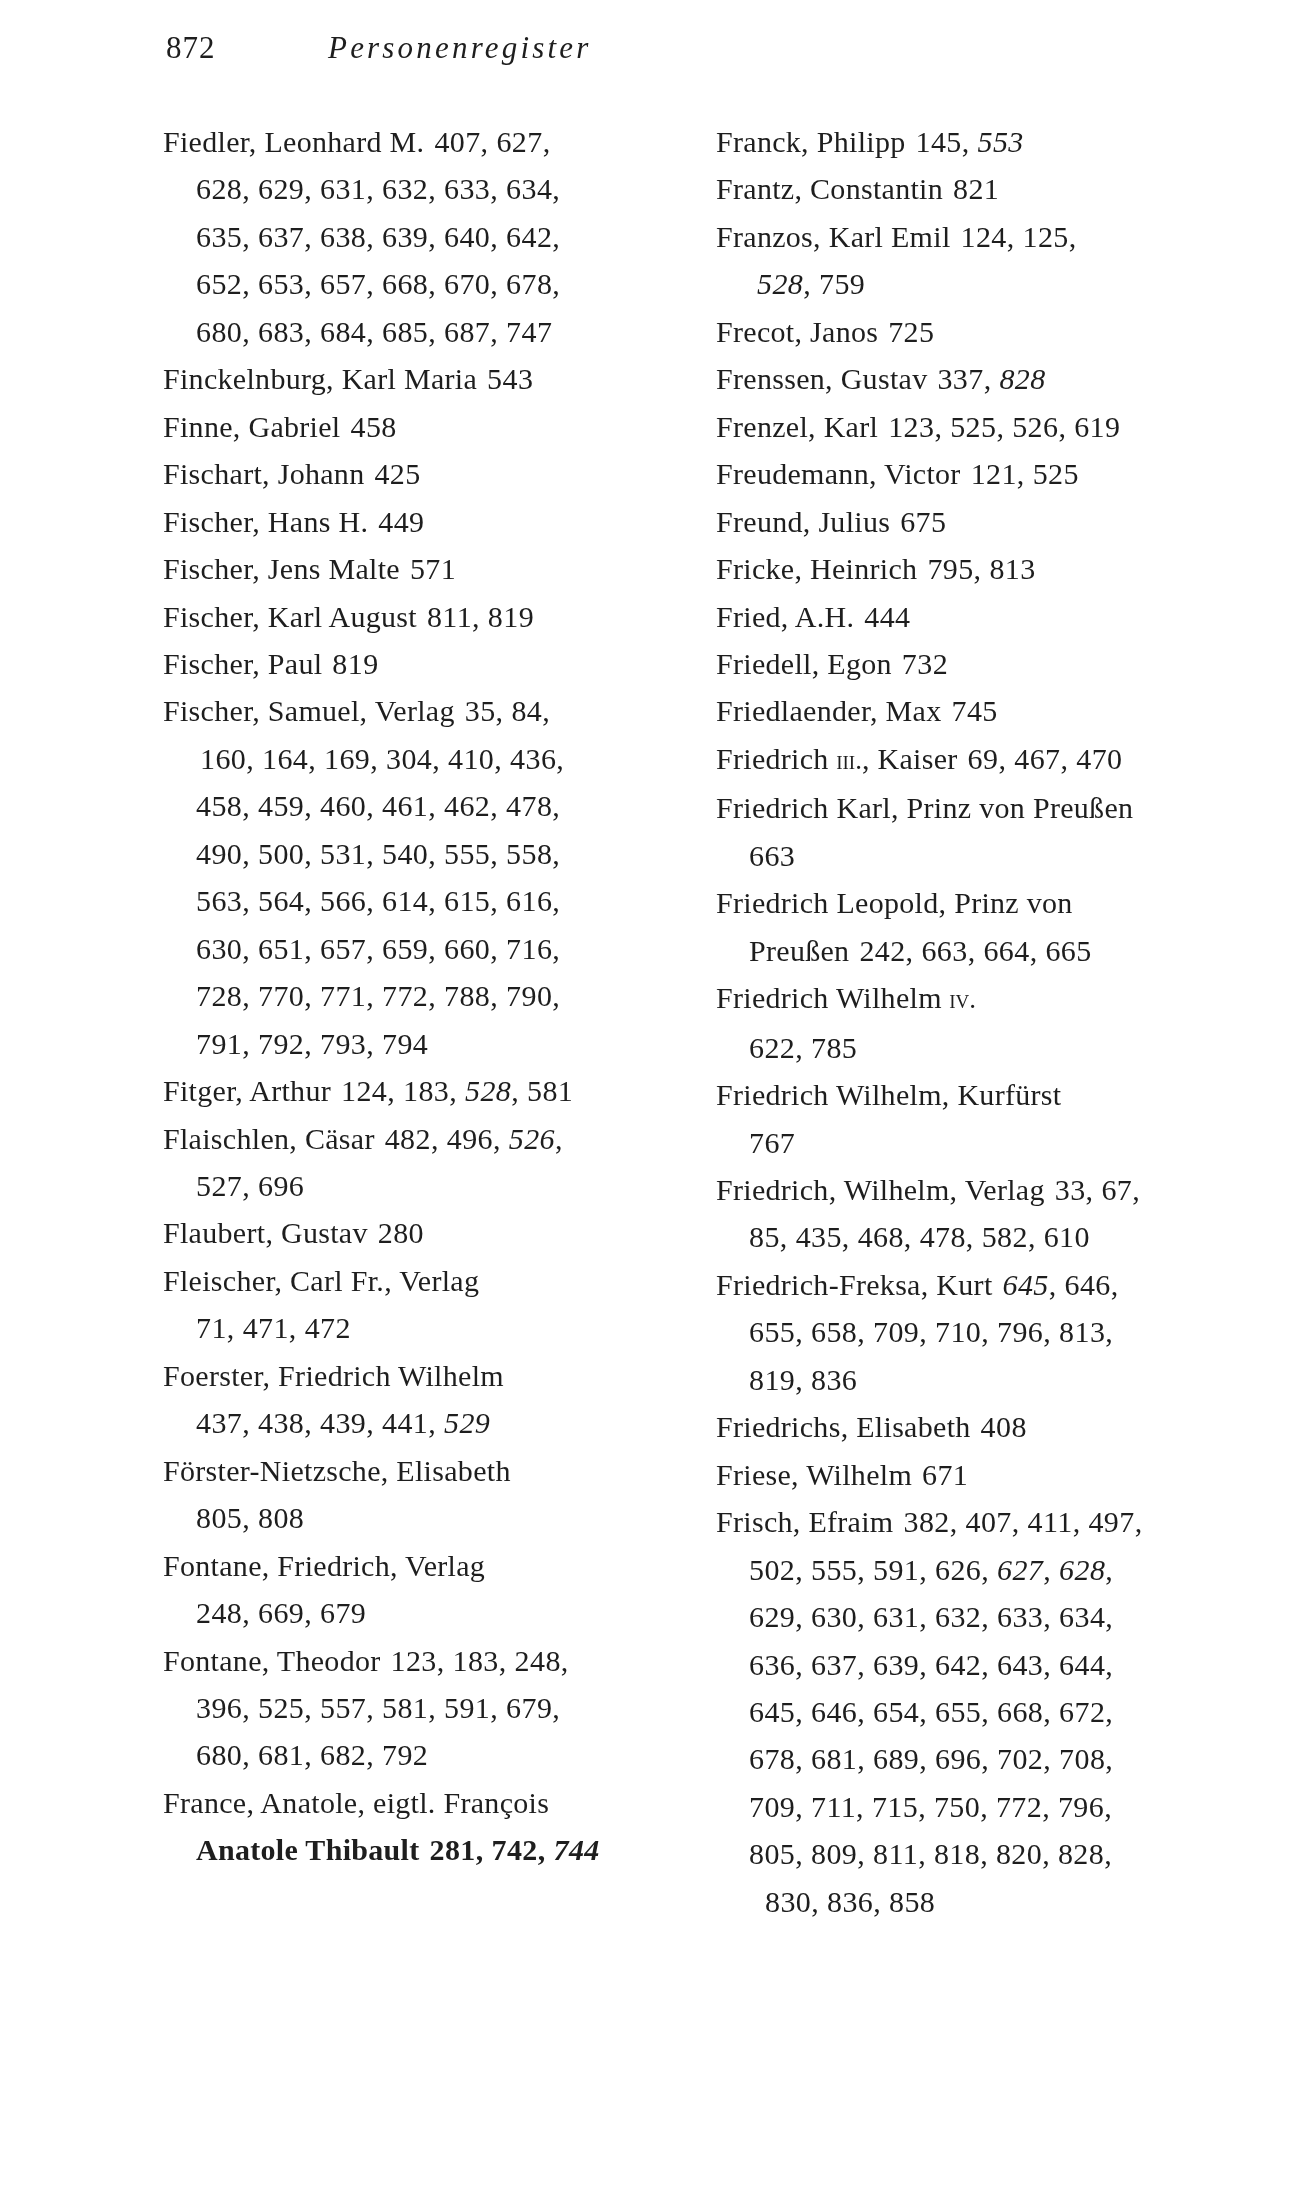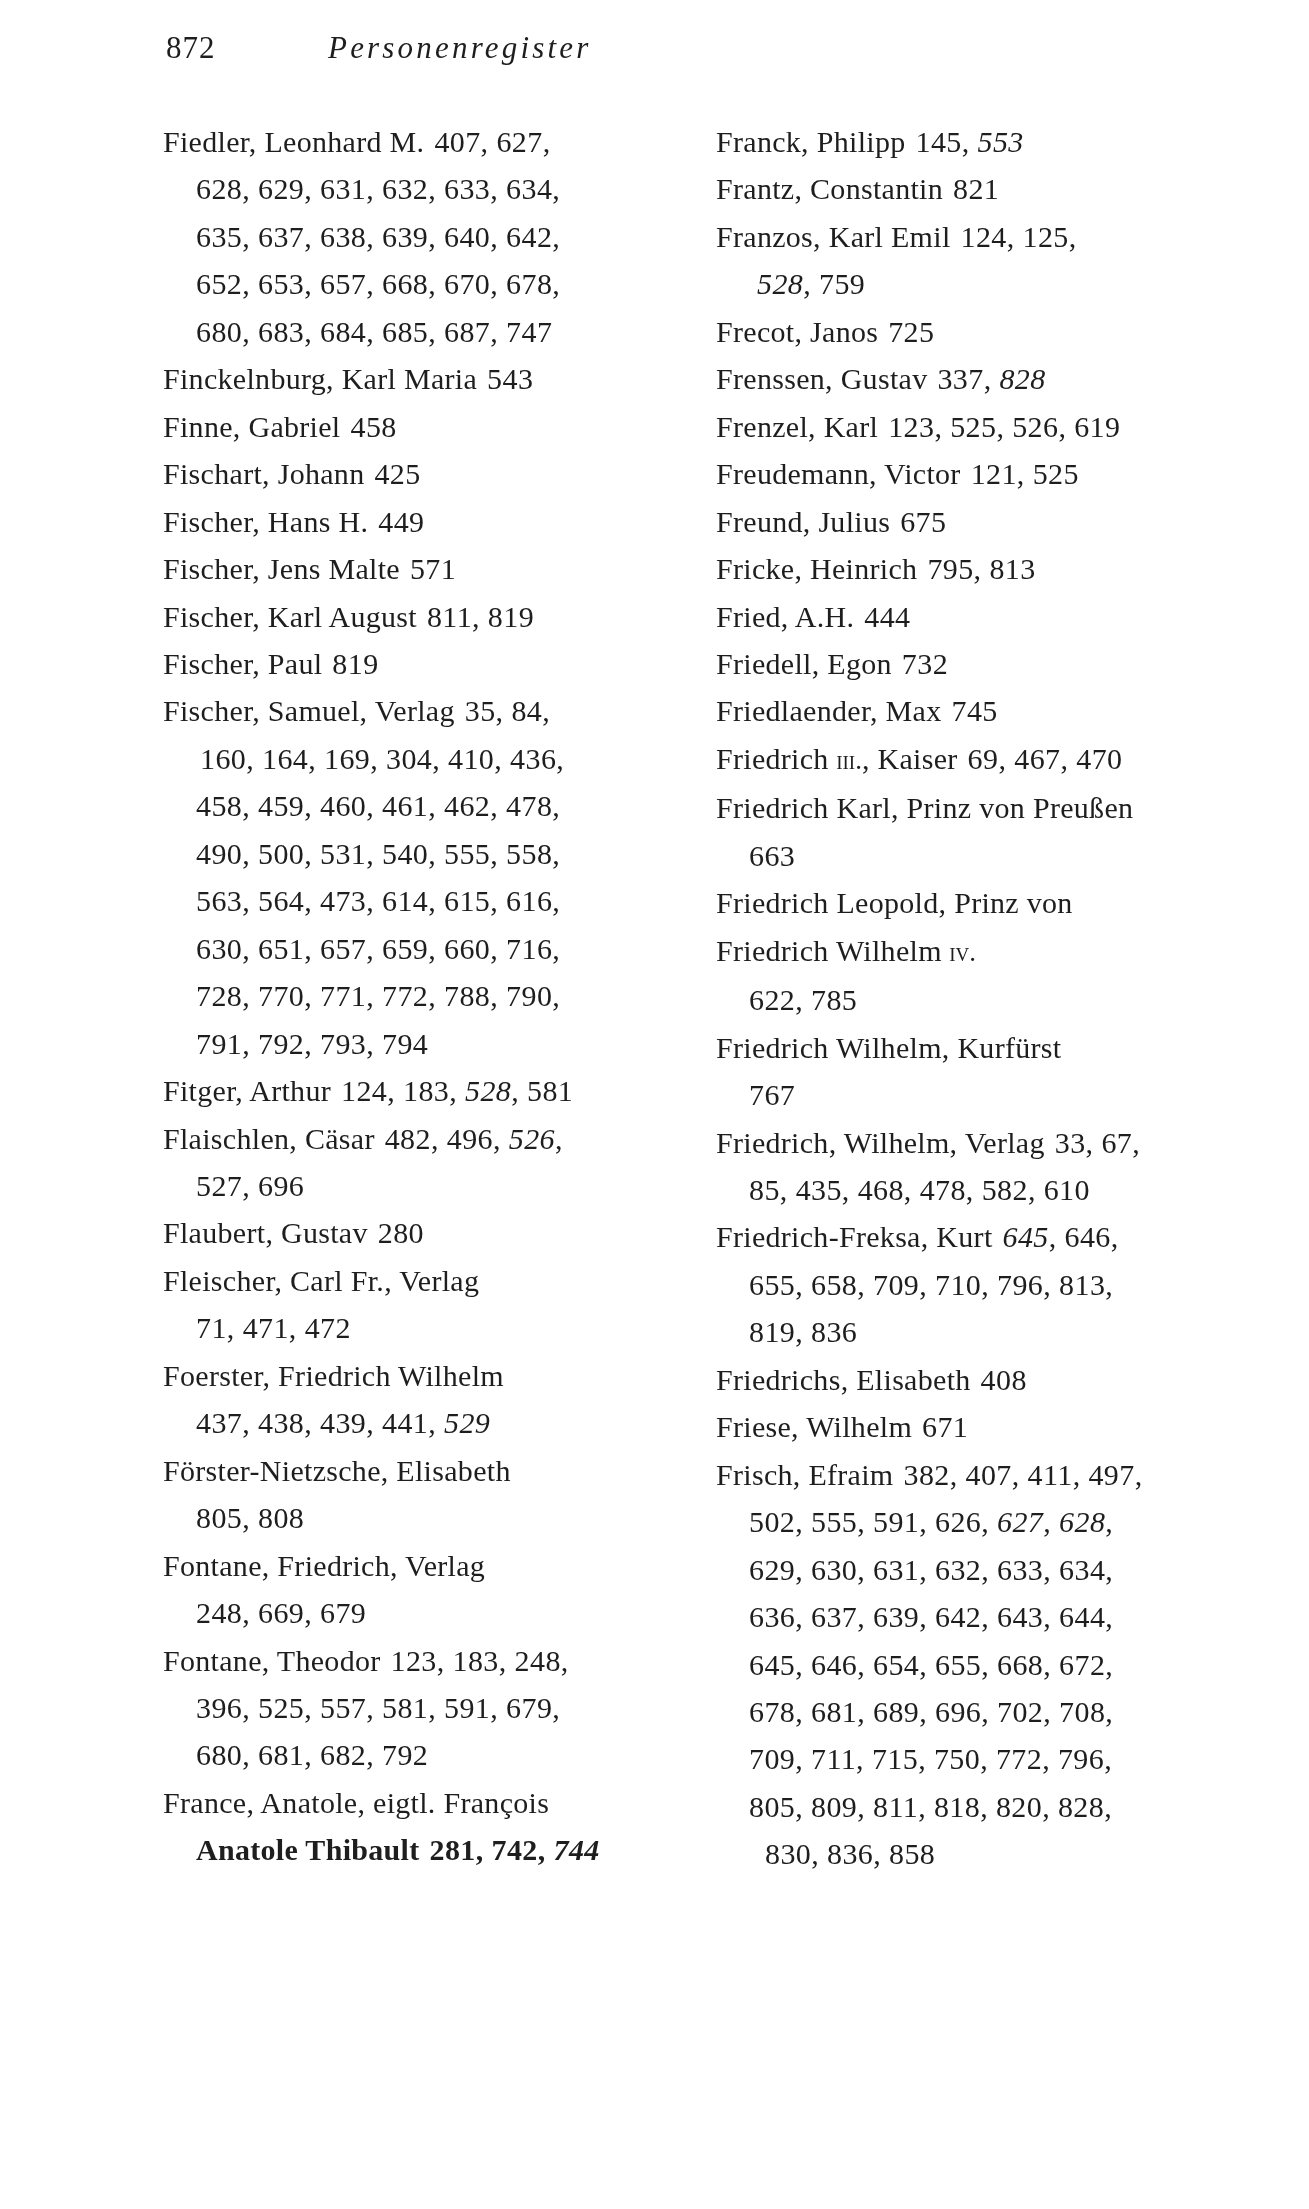--- a/index.html
+++ b/index.html
@@ -52,21 +52,21 @@
       <span class="line"><span class="name">Fischer, Karl August</span><span class="pages"><span class="pg">811</span>, <span class="pg">819</span></span></span>
     </div>
     <div class="entry-block">
       <span class="line"><span class="name">Fischer, Paul</span><span class="pages"><span class="pg">819</span></span></span>
     </div>
     <div class="entry-block">
       <span class="line"><span class="name">Fischer, Samuel, Verlag</span><span class="pages"><span class="pg">35</span>, <span class="pg">84</span>,</span></span>
       <span class="line" style="padding-left: 33px;"><span class="pages" style="margin-left: 4px;"><span class="pg">160</span>, <span class="pg">164</span>, <span class="pg">169</span>, <span class="pg">304</span>, <span class="pg">410</span>, <span class="pg">436</span>,</span></span>
       <span class="line" style="padding-left: 33px;"><span class="pages" style="margin-left: 0px;"><span class="pg">458</span>, <span class="pg">459</span>, <span class="pg">460</span>, <span class="pg">461</span>, <span class="pg">462</span>, <span class="pg">478</span>,</span></span>
       <span class="line" style="padding-left: 33px;"><span class="pages" style="margin-left: 0px;"><span class="pg">490</span>, <span class="pg">500</span>, <span class="pg">531</span>, <span class="pg">540</span>, <span class="pg">555</span>, <span class="pg">558</span>,</span></span>
-      <span class="line" style="padding-left: 33px;"><span class="pages" style="margin-left: 0px;"><span class="pg">563</span>, <span class="pg">564</span>, <span class="pg">473</span>, <span class="pg">614</span>, <span class="pg">615</span>, <span class="pg">616</span>,</span></span>
+      <span class="line" style="padding-left: 33px;"><span class="pages" style="margin-left: 0px;"><span class="pg">563</span>, <span class="pg">564</span>, <span class="pg">566</span>, <span class="pg">614</span>, <span class="pg">615</span>, <span class="pg">616</span>,</span></span>
       <span class="line" style="padding-left: 33px;"><span class="pages" style="margin-left: 0px;"><span class="pg">630</span>, <span class="pg">651</span>, <span class="pg">657</span>, <span class="pg">659</span>, <span class="pg">660</span>, <span class="pg">716</span>,</span></span>
       <span class="line" style="padding-left: 33px;"><span class="pages" style="margin-left: 0px;"><span class="pg">728</span>, <span class="pg">770</span>, <span class="pg">771</span>, <span class="pg">772</span>, <span class="pg">788</span>, <span class="pg">790</span>,</span></span>
       <span class="line" style="padding-left: 33px;"><span class="pages" style="margin-left: 0px;"><span class="pg">791</span>, <span class="pg">792</span>, <span class="pg">793</span>, <span class="pg">794</span></span></span>
     </div>
     <div class="entry-block">
       <span class="line"><span class="name">Fitger, Arthur</span><span class="pages"><span class="pg">124</span>, <span class="pg">183</span>, <span class="pg it">528</span>, <span class="pg">581</span></span></span>
     </div>
     <div class="entry-block">
       <span class="line"><span class="name">Flaischlen, Cäsar</span><span class="pages"><span class="pg">482</span>, <span class="pg">496</span>, <span class="pg it">526</span>,</span></span>
       <span class="line" style="padding-left: 33px;"><span class="pages" style="margin-left: 0px;"><span class="pg">527</span>, <span class="pg">696</span></span></span>
@@ -140,20 +140,21 @@
     </div>
     <div class="entry-block">
       <span class="line"><span class="name">Friedrich</span> <span class="sc">iii.</span><span class="name">, Kaiser</span><span class="pages"><span class="pg">69</span>, <span class="pg">467</span>, <span class="pg">470</span></span></span>
     </div>
     <div class="entry-block">
       <span class="line"><span class="name">Friedrich Karl, Prinz von Preußen</span></span>
       <span class="line" style="padding-left: 33px;"><span class="pages" style="margin-left: 0px;"><span class="pg">663</span></span></span>
     </div>
     <div class="entry-block">
       <span class="line"><span class="name">Friedrich Leopold, Prinz von</span></span>
+      <span class="line" style="padding-left: 33px;"><span class="name">Preußen</span><span class="pages"><span class="pg">242</span>, <span class="pg">663</span>, <span class="pg">664</span>, <span class="pg">665</span></span></span>
     </div>
     <div class="entry-block">
       <span class="line"><span class="name">Friedrich Wilhelm</span> <span class="sc">iv.</span></span>
       <span class="line" style="padding-left: 33px;"><span class="pages" style="margin-left: 0px;"><span class="pg">622</span>, <span class="pg">785</span></span></span>
     </div>
     <div class="entry-block">
       <span class="line"><span class="name">Friedrich Wilhelm, Kurfürst</span></span>
       <span class="line" style="padding-left: 33px;"><span class="pages" style="margin-left: 0px;"><span class="pg">767</span></span></span>
     </div>
     <div class="entry-block">

